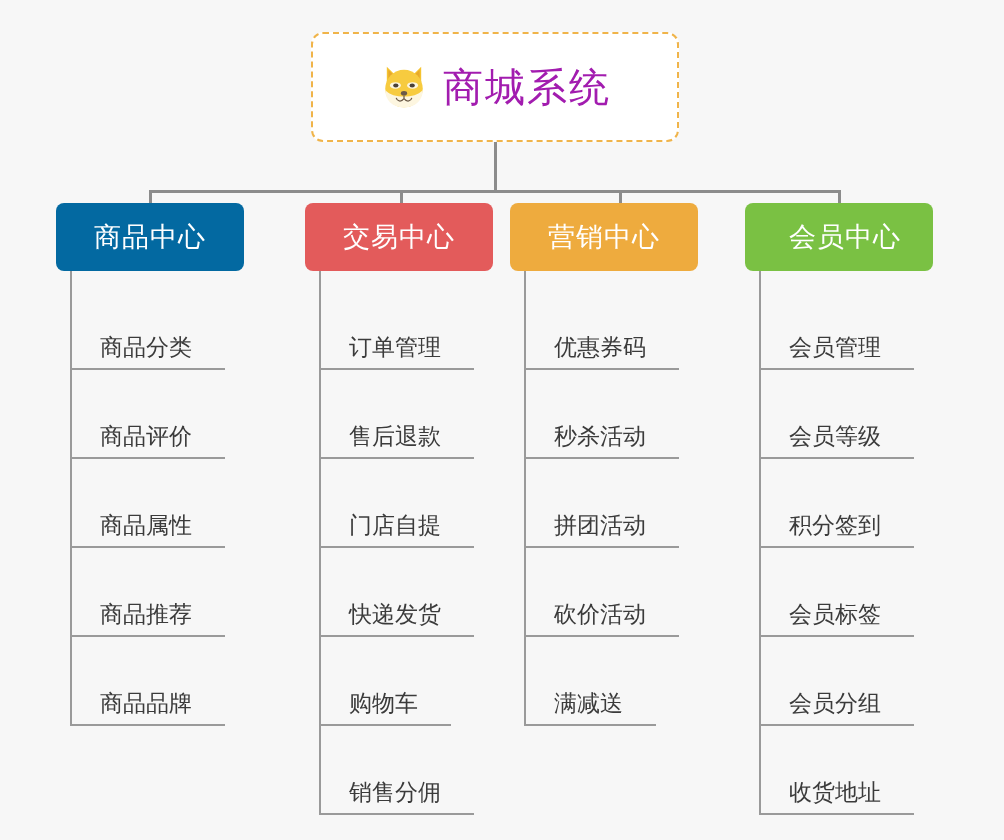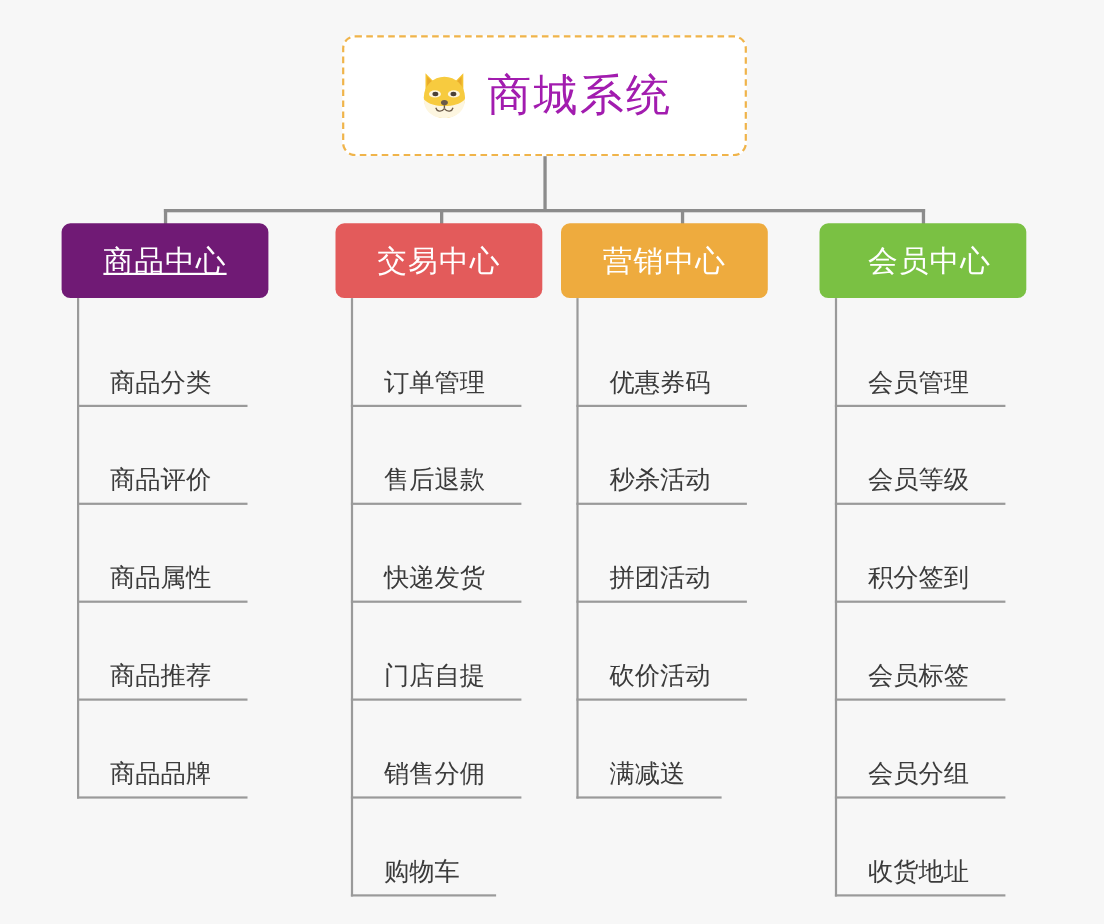--- a/index.html
+++ b/index.html
@@ -162,21 +162,21 @@
   </div>
 
   <div class="conn conn-v" style="left: 494px; top: 142px; height: 50px; background: rgb(140, 140, 140);"></div>
   <div class="conn conn-h" style="left: 149px; top: 190px; width: 692px; background: rgb(140, 140, 140);"></div>
   <div class="conn conn-v" style="left: 149px; top: 190px; height: 15px; background: rgb(140, 140, 140);"></div>
   <div class="conn conn-v" style="left: 400px; top: 190px; height: 15px; background: rgb(140, 140, 140);"></div>
   <div class="conn conn-v" style="left: 619px; top: 190px; height: 15px; background: rgb(140, 140, 140);"></div>
   <div class="conn conn-v" style="left: 838px; top: 190px; height: 15px; background: rgb(140, 140, 140);"></div>
 
   <div class="column col-1">
-    <div class="cat-header" style="background: #701a75; text-decoration: underline;">
+    <div class="cat-header" style="background: #0369a1;">
       <span>商品中心</span>
     </div>
     <div class="item-list">
       <div class="spine"></div>
       <div class="item">
         <span class="item-label">商品分类</span>
         <div class="item-underline" style="width:155px;"></div>
       </div>
       <div class="item">
         <span class="item-label">商品评价</span>
@@ -205,34 +205,34 @@
       <div class="spine"></div>
       <div class="item">
         <span class="item-label">订单管理</span>
         <div class="item-underline" style="width:155px;"></div>
       </div>
       <div class="item">
         <span class="item-label">售后退款</span>
         <div class="item-underline" style="width:155px;"></div>
       </div>
       <div class="item">
+        <span class="item-label">门店自提</span>
+        <div class="item-underline" style="width:155px;"></div>
+      </div>
+      <div class="item">
         <span class="item-label">快递发货</span>
-        <div class="item-underline" style="width:155px;"></div>
-      </div>
-      <div class="item">
-        <span class="item-label">门店自提</span>
-        <div class="item-underline" style="width:155px;"></div>
-      </div>
-      <div class="item">
-        <span class="item-label">销售分佣</span>
         <div class="item-underline" style="width:155px;"></div>
       </div>
       <div class="item">
         <span class="item-label">购物车</span>
         <div class="item-underline" style="width:132px;"></div>
+      </div>
+      <div class="item">
+        <span class="item-label">销售分佣</span>
+        <div class="item-underline" style="width:155px;"></div>
       </div>
     </div>
   </div>
 
   <div class="column col-3">
     <div class="cat-header" style="background: rgb(238, 171, 62);">
       <span>营销中心</span>
     </div>
     <div class="item-list">
       <div class="spine"></div>

